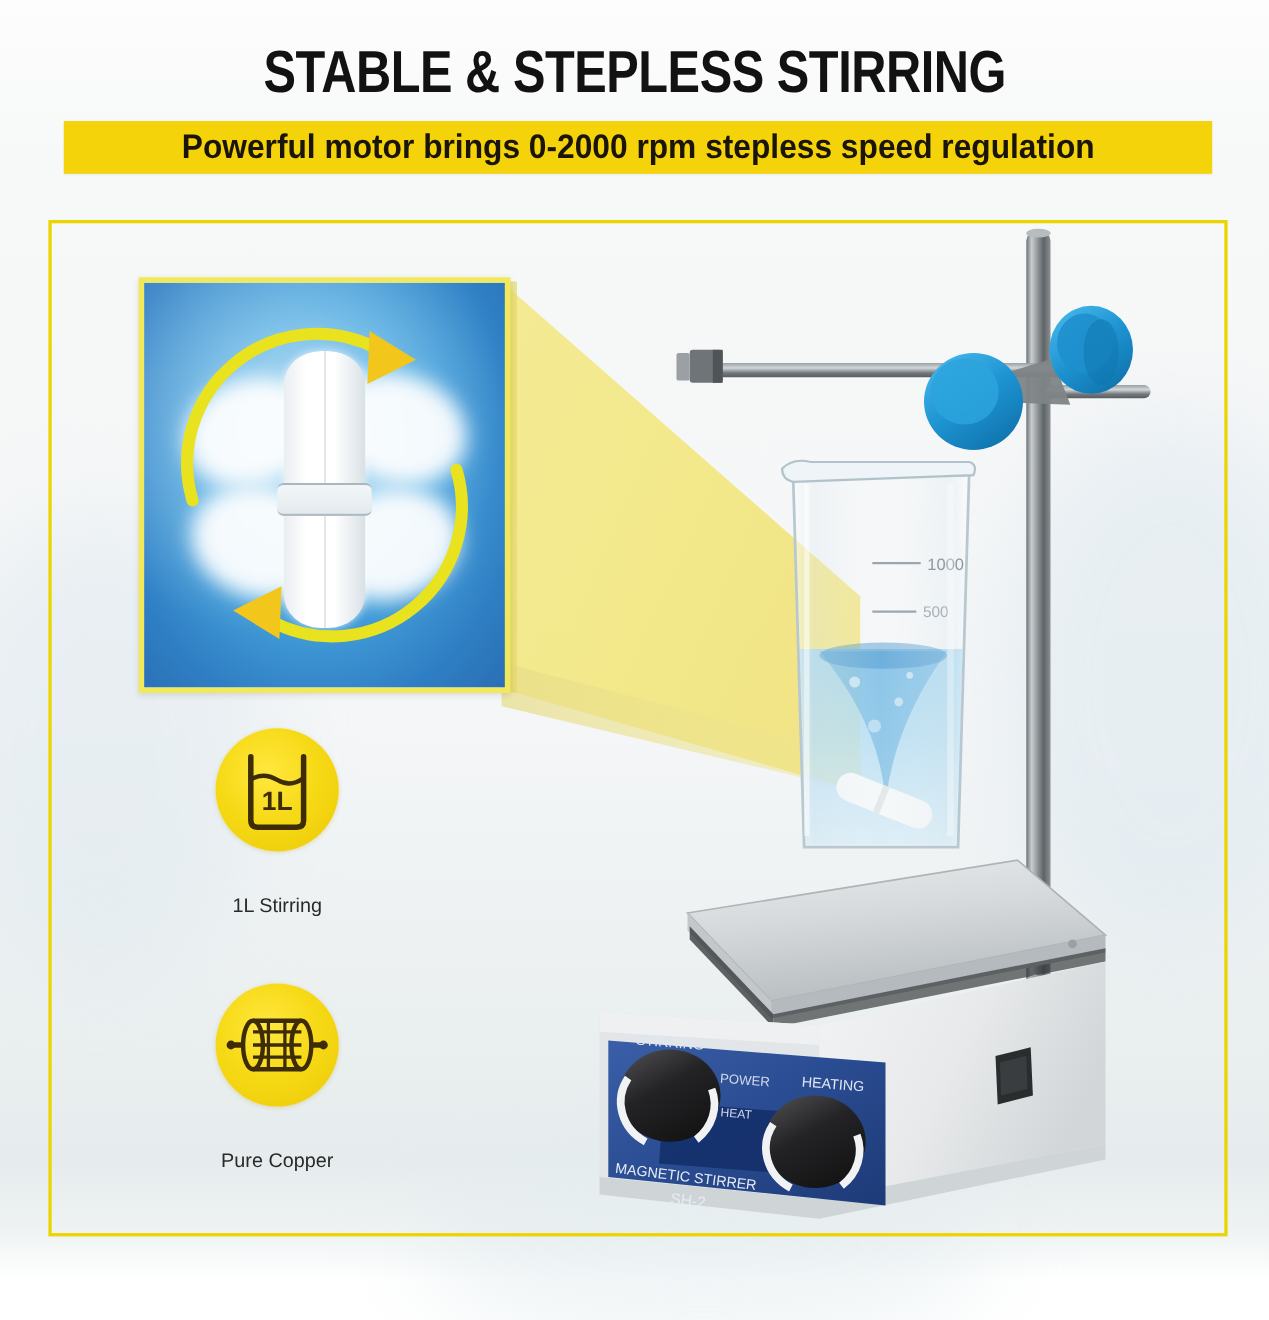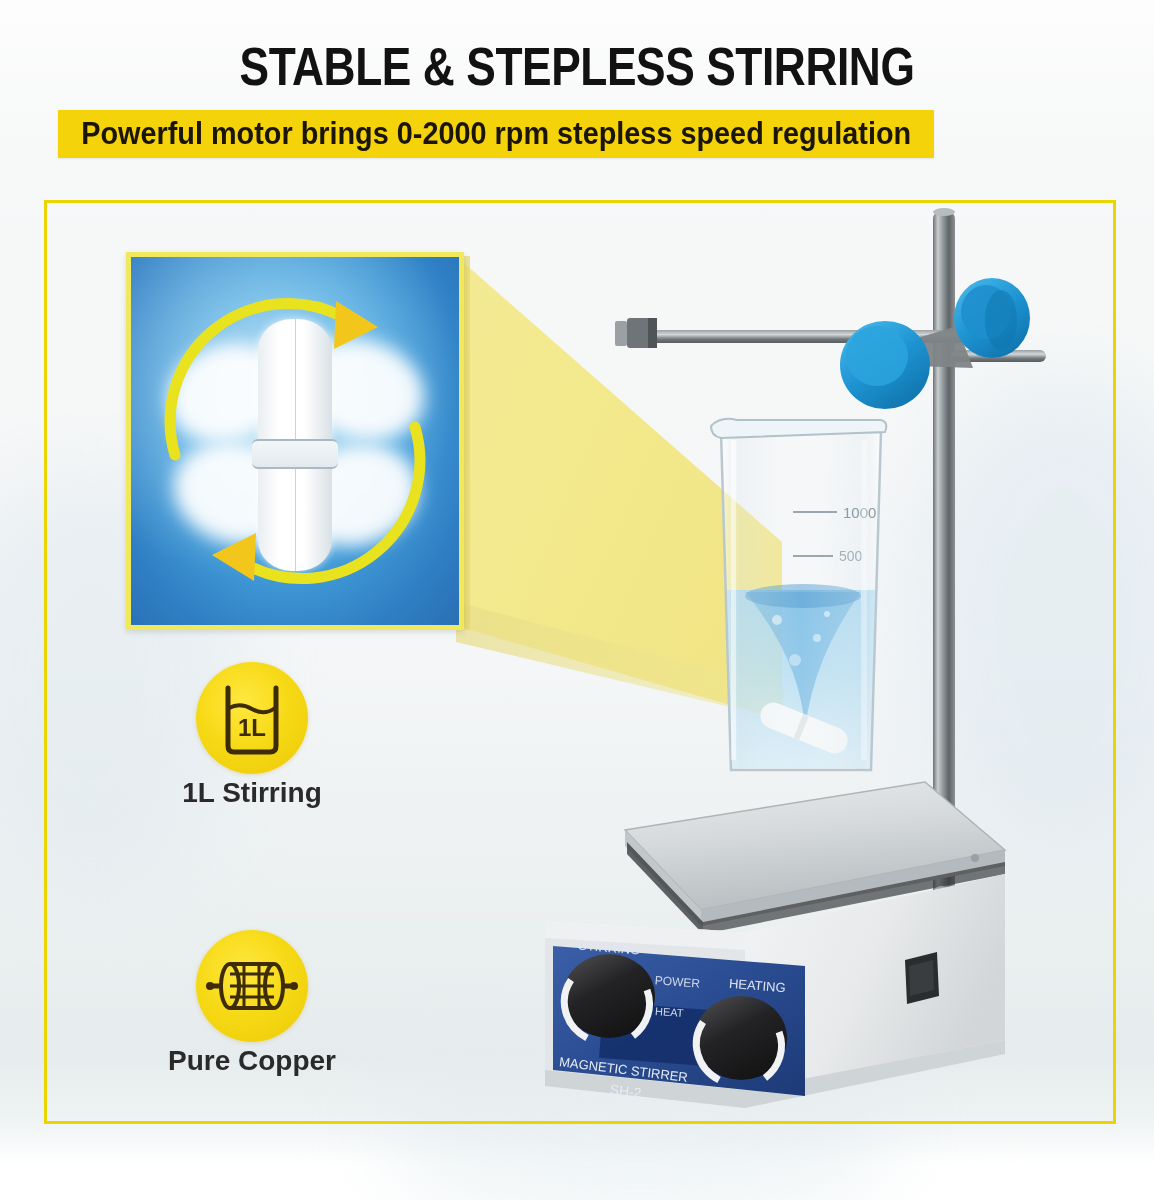--- a/index.html
+++ b/index.html
@@ -22,21 +22,21 @@
   
   .headline{
     position:absolute;left:0;top:36px;width:1154px;text-align:center;
     font-size:54px;line-height:60px;font-weight:bold;color:#121212;
     letter-spacing:-0.5px;
     transform:scaleX(.82);transform-origin:50% 50%;
     font-family:"Liberation Sans", sans-serif;
     white-space:nowrap;
   }
   .subbanner{
-    position:absolute;left:58px;top:110px;width:876px;height:48px;
+    position:absolute;left:58px;top:110px;width:1044px;height:48px;
     background:#f5d30b;
     display:flex;align-items:center;justify-content:center;
     box-shadow:0 1px 2px rgba(0,0,0,.08);
   }
   .subbanner span{
     font-size:31px;font-weight:bold;color:#1a1508;white-space:nowrap;
     transform:scaleX(.93);transform-origin:50% 50%;
   }
 
   
@@ -93,24 +93,24 @@
 
   
   .feature{position:absolute;width:280px;text-align:center;}
   .feature .badge{
     width:112px;height:112px;border-radius:50%;
     background:radial-gradient(circle at 42% 36%, #ffe83f 0%, #f6d915 48%, #ecc907 100%);
     margin:0 auto;position:relative;
     box-shadow:0 1px 4px rgba(180,150,0,.25);
   }
   .feature .cap{
-    margin-top:2px;font-size:28px;line-height:34px;color:#2a2a2a;font-weight:700;
+    margin-top:32px;font-size:18px;line-height:34px;color:#2a2a2a;font-weight:400;
   }
   #feature-capacity{left:112px;top:662px;}
-  #feature-motor{left:112px;top:930px;text-align:center;}
+  #feature-motor{left:112px;top:894px;text-align:center;}
 
   
   .device{position:absolute;left:505px;top:190px;width:580px;height:930px;}
 
   
   .no-sel{user-select:none;}
 </style>
 </head>
 <body>
 

